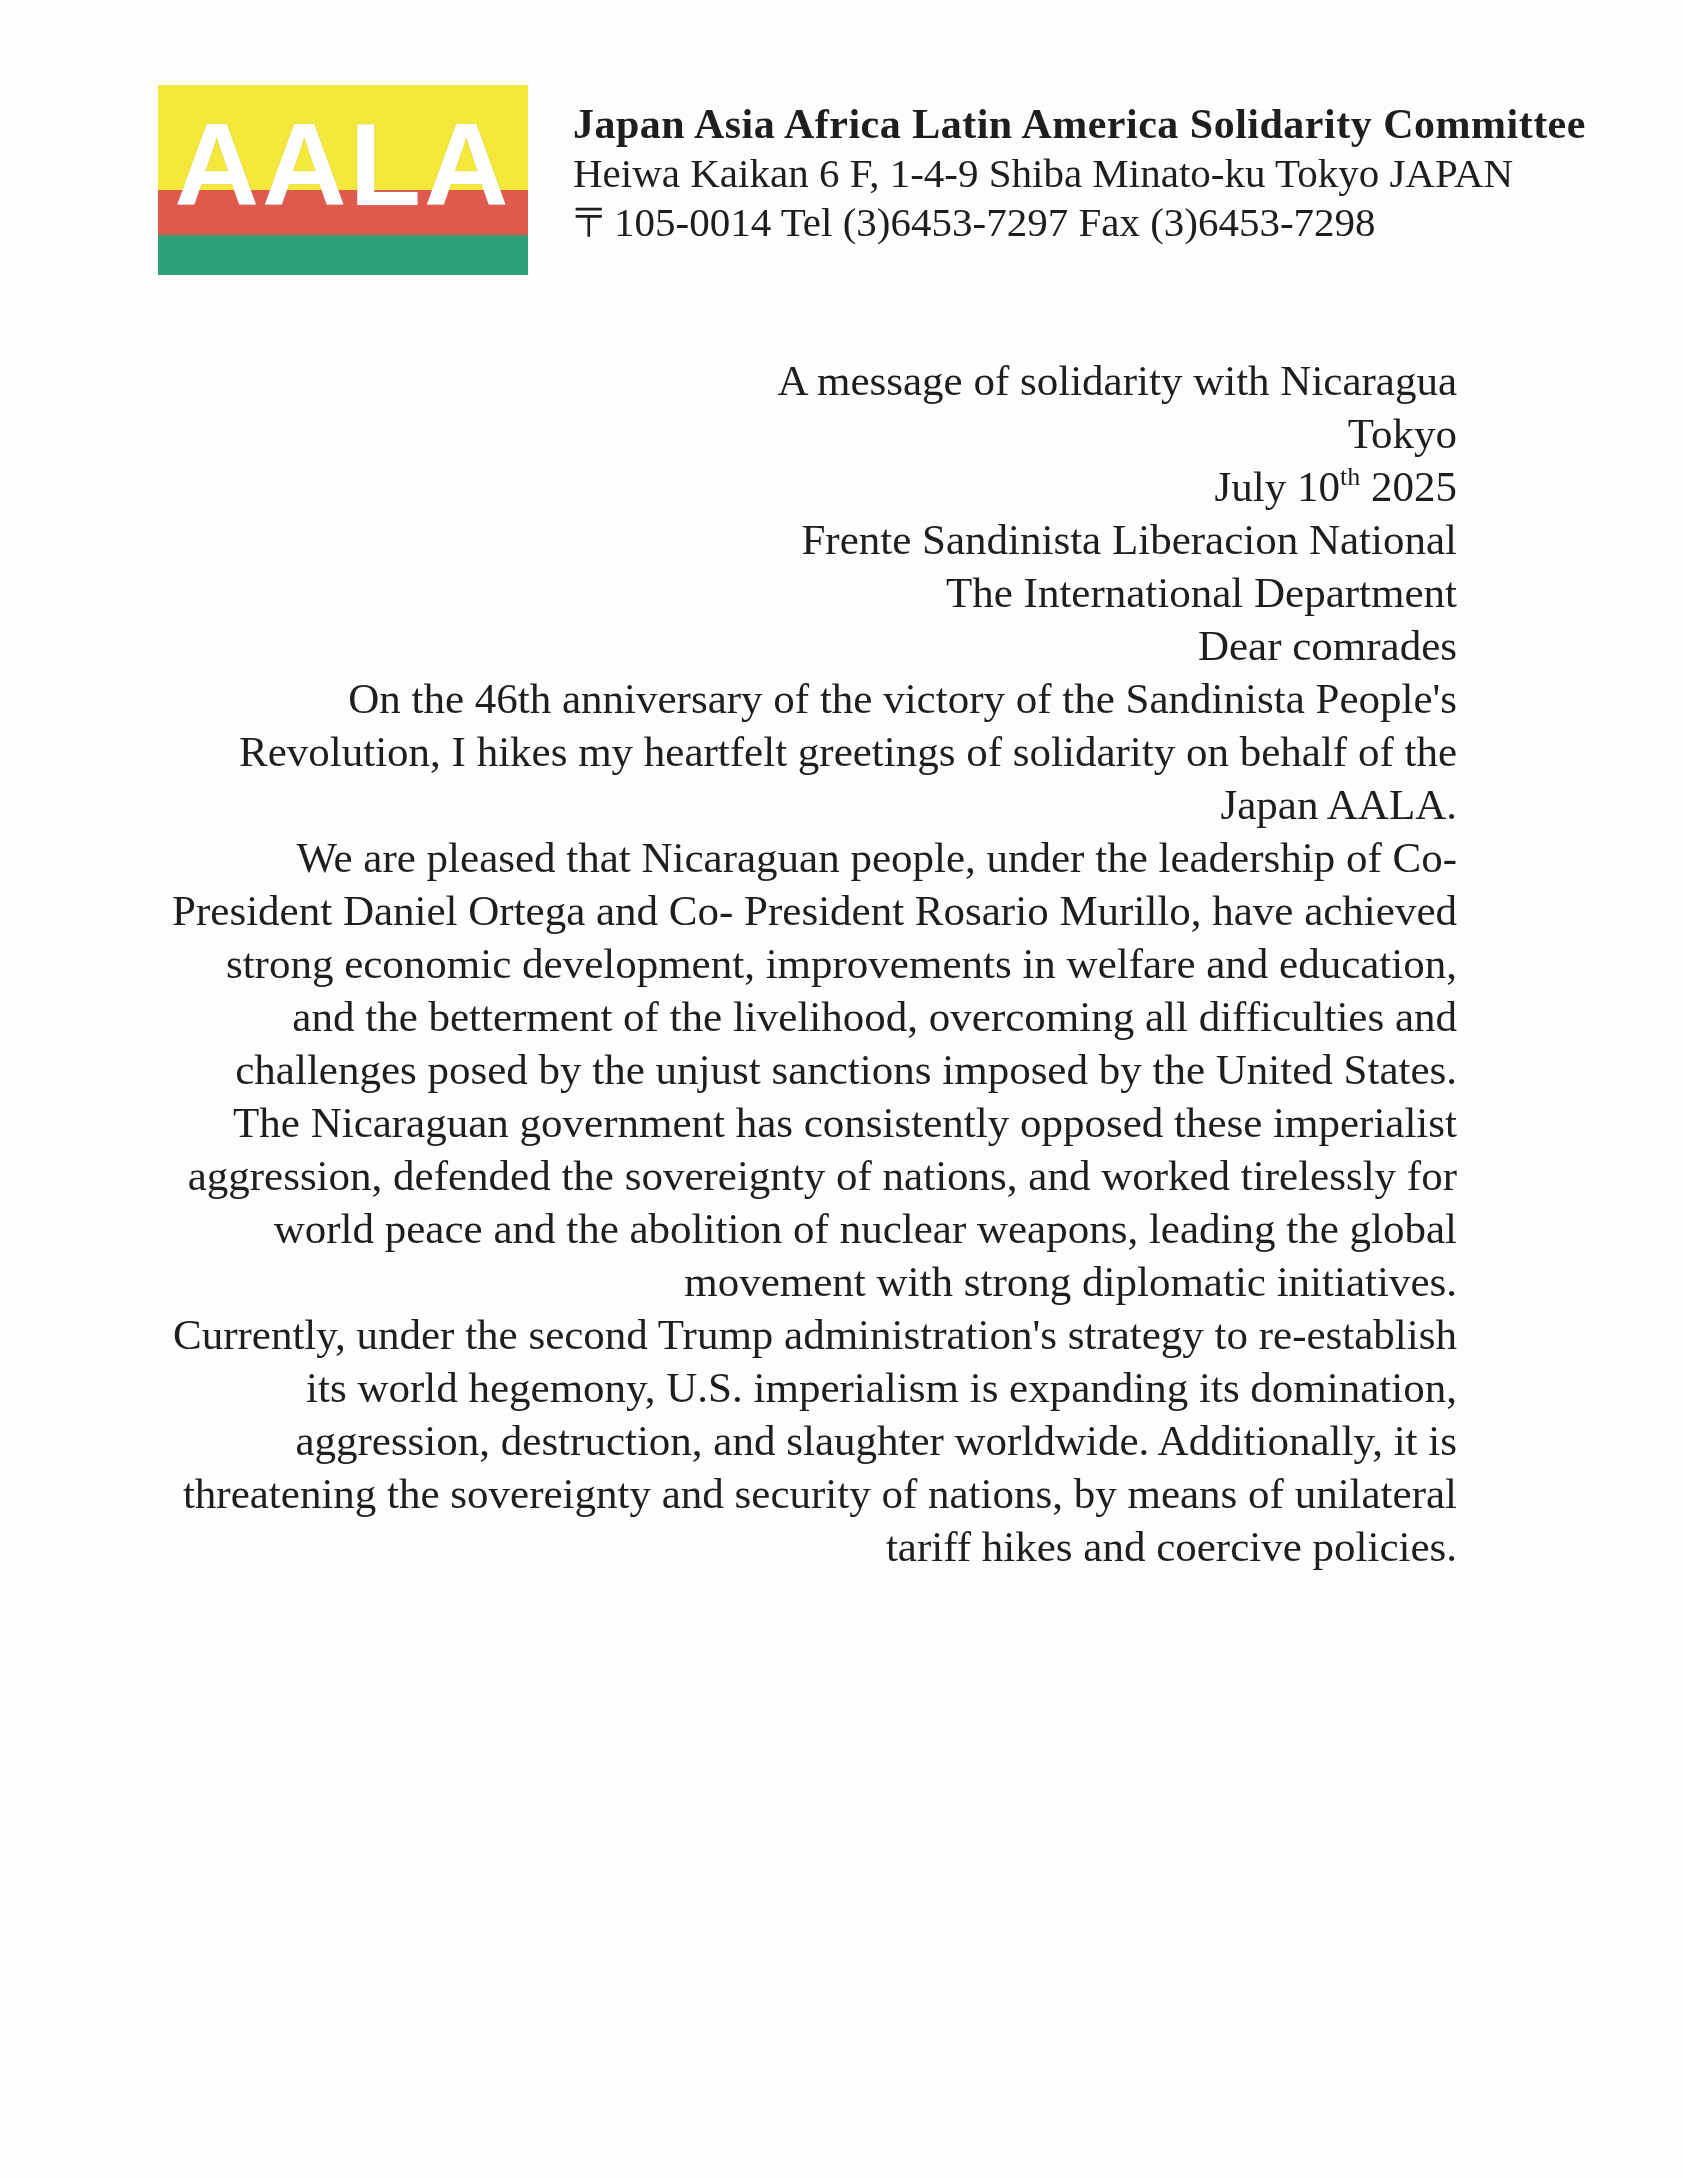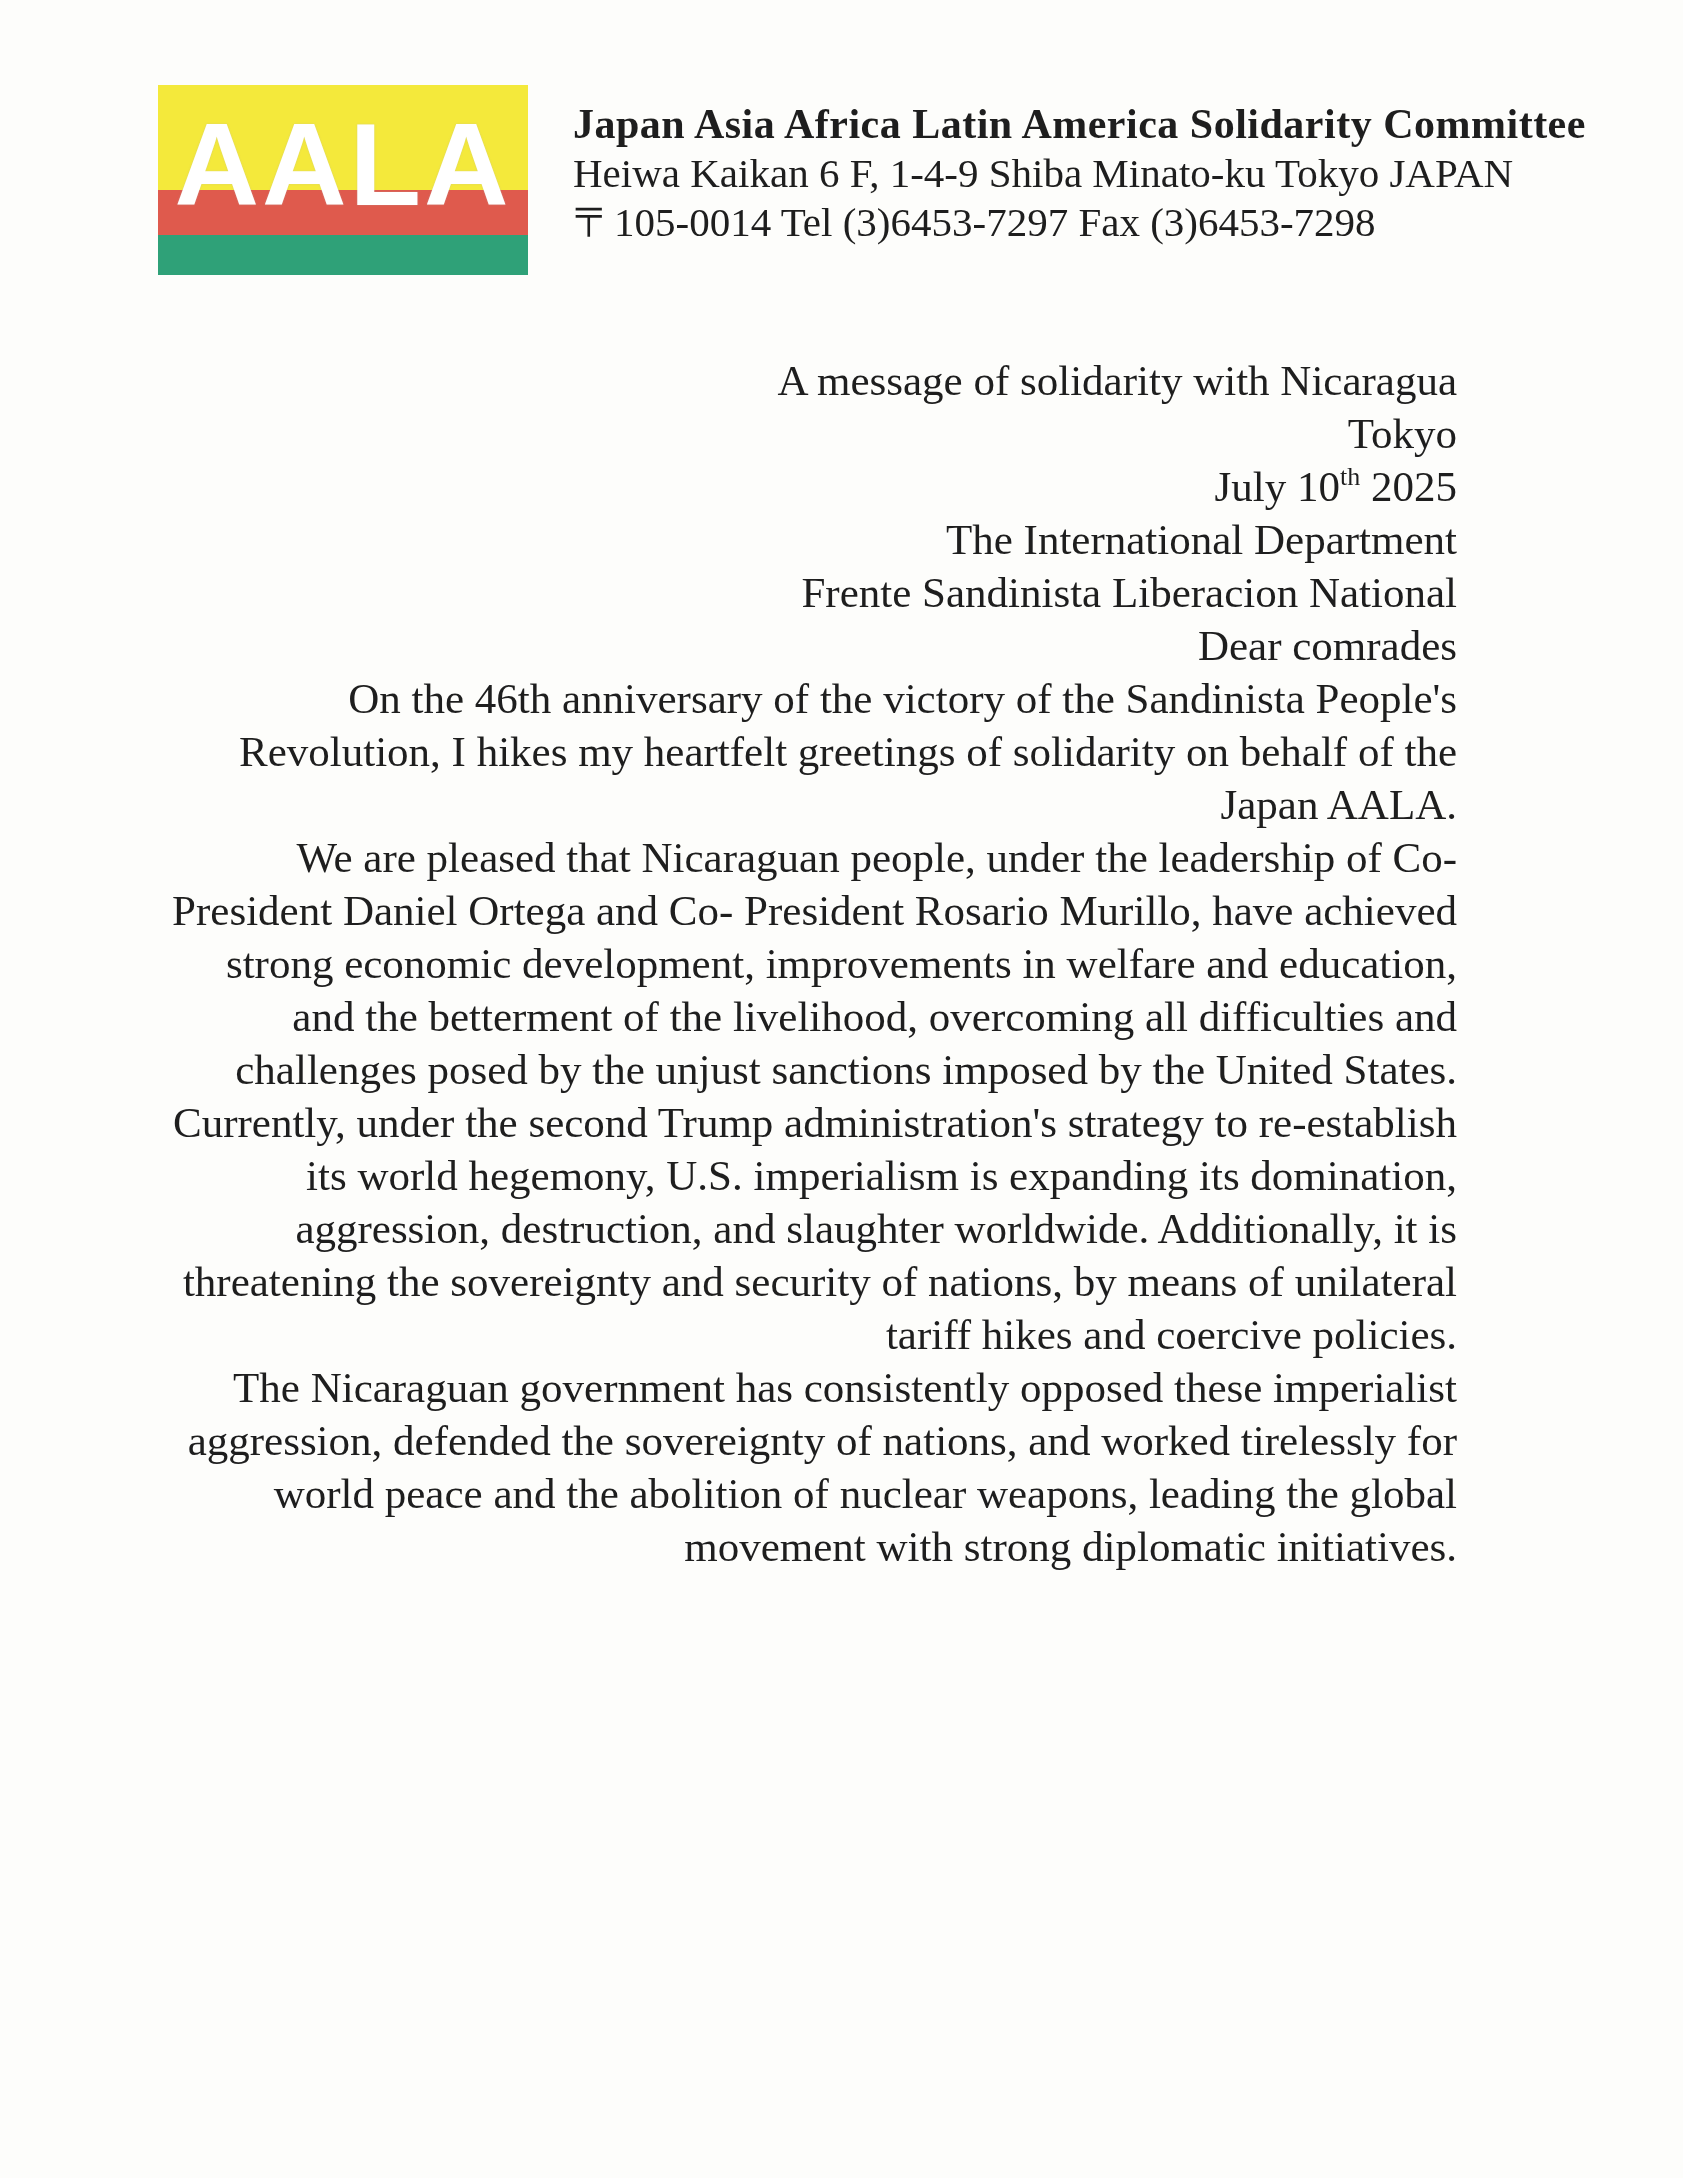--- a/index.html
+++ b/index.html
@@ -100,25 +100,25 @@
       <div class="org-name">Japan Asia Africa Latin America Solidarity Committee</div>
       <div class="addr">Heiwa Kaikan 6 F, 1-4-9 Shiba Minato-ku Tokyo JAPAN</div>
       <div class="addr">〒105-0014 Tel (3)6453-7297 Fax (3)6453-7298</div>
     </div>
   </header>
 
   <main class="body-text">
     <p class="line">A message of solidarity with Nicaragua</p>
     <p class="line">Tokyo</p>
     <p class="line"><span>July 10</span><sup class="ordinal">th</sup><span> 2025</span></p>
+    <p class="line">Frente Sandinista Liberacion National</p>
     <p class="line">The International Department</p>
-    <p class="line">Frente Sandinista Liberacion National</p>
 
     <p class="salutation">Dear comrades</p>
 
     <p class="para">On the 46th anniversary of the victory of the Sandinista People's Revolution, I hikes my heartfelt greetings of solidarity on behalf of the Japan AALA.</p>
     <p class="para">We are pleased that Nicaraguan people, under the leadership of Co-President Daniel Ortega and Co- President Rosario Murillo, have achieved strong economic development, improvements in welfare and education, and the betterment of the livelihood, overcoming all difficulties and challenges posed by the unjust sanctions imposed by the United States.</p>
+    <p class="para">The Nicaraguan government has consistently opposed these imperialist aggression, defended the sovereignty of nations, and worked tirelessly for world peace and the abolition of nuclear weapons, leading the global movement with strong diplomatic initiatives.</p>
     <p class="para">Currently, under the second Trump administration's strategy to re-establish its world hegemony, U.S. imperialism is expanding its domination, aggression, destruction, and slaughter worldwide. Additionally, it is threatening the sovereignty and security of nations, by means of unilateral tariff hikes and coercive policies.</p>
-    <p class="para">The Nicaraguan government has consistently opposed these imperialist aggression, defended the sovereignty of nations, and worked tirelessly for world peace and the abolition of nuclear weapons, leading the global movement with strong diplomatic initiatives.</p>
   </main>
 
 </div>
 
 
 </body></html>

